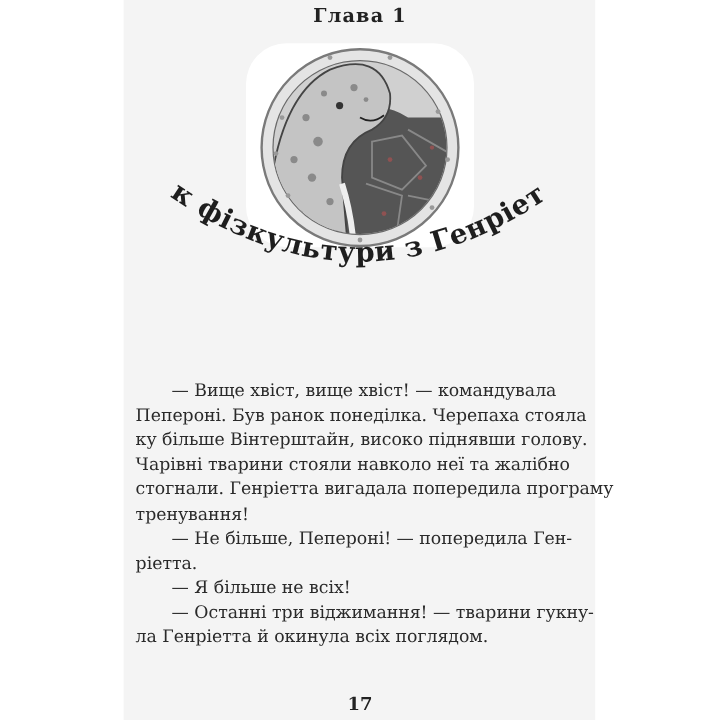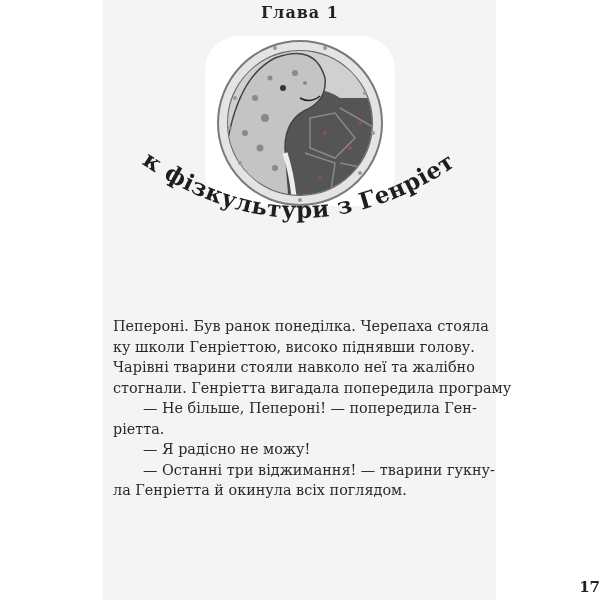--- a/index.html
+++ b/index.html
@@ -28,21 +28,21 @@
   }
   .body-text {
     position:absolute; left:113px; top:316px; width:361px;
     font-family:"DejaVu Serif", serif; font-size:14.4px; line-height:20.5px; color:#2a2a2a;
   }
   .line { display:flex; justify-content:space-between; white-space:nowrap; height:20.5px; }
   .line.last { justify-content:flex-start; }
   .line.last span { margin-right:0.35em; }
   .line.indent { padding-left:30px; }
   .page-number {
-    position:absolute; left:0; width:600px; top:578px; text-align:right;
+    position:absolute; left:0; width:600px; top:578px; text-align:center;
     font-family:"DejaVu Serif", serif; font-size:15px; font-weight:bold; color:#222;
   }
 </style>
 </head>
 <body>
 
 <div class="page"></div>
 
 <div class="chapter-label">Глава 1</div>
 
@@ -99,40 +99,46 @@
 <svg class="title-arc" viewBox="0 0 600 600">
   <defs>
     <path id="arcPath" d="M148 168 Q300 268 452 168"></path>
   </defs>
   <text font-family="DejaVu Serif, serif" font-size="23" fill="#1e1e1e" font-weight="bold" letter-spacing="0.5">
     <textPath href="#arcPath" startOffset="50%" text-anchor="middle">Урок фізкультури з Генріеттою</textPath>
   </text>
 </svg>
 
 <div class="body-text">
+  <div class="line indent">
+      <span>— Вище хвіст, вище хвіст! — командувала</span>
+    </div>
   <div class="line">
       <span>Пепероні. Був ранок понеділка. Черепаха стояла</span>
     </div>
   <div class="line">
-      <span>ку школи Генріеттою, високо піднявши голову.</span>
+      <span>ку більше Вінтерштайн, високо піднявши голову.</span>
     </div>
   <div class="line">
       <span>Чарівні тварини стояли навколо неї та жалібно</span>
     </div>
   <div class="line">
       <span>стогнали. Генріетта вигадала попередила програму</span>
+    </div>
+  <div class="line last">
+      <span>тренування!</span>
     </div>
   <div class="line indent">
       <span>— Не більше, Пепероні! — попередила Ген-</span>
     </div>
   <div class="line last">
       <span>ріетта.</span>
     </div>
   <div class="line indent last">
-      <span>— Я радісно не можу!</span>
+      <span>— Я більше не всіх!</span>
     </div>
   <div class="line indent">
       <span>— Останні три віджимання! — тварини гукну-</span>
     </div>
   <div class="line last">
       <span>ла Генріетта й окинула всіх поглядом.</span>
     </div>
 </div>
 
 <div class="page-number">17</div>

